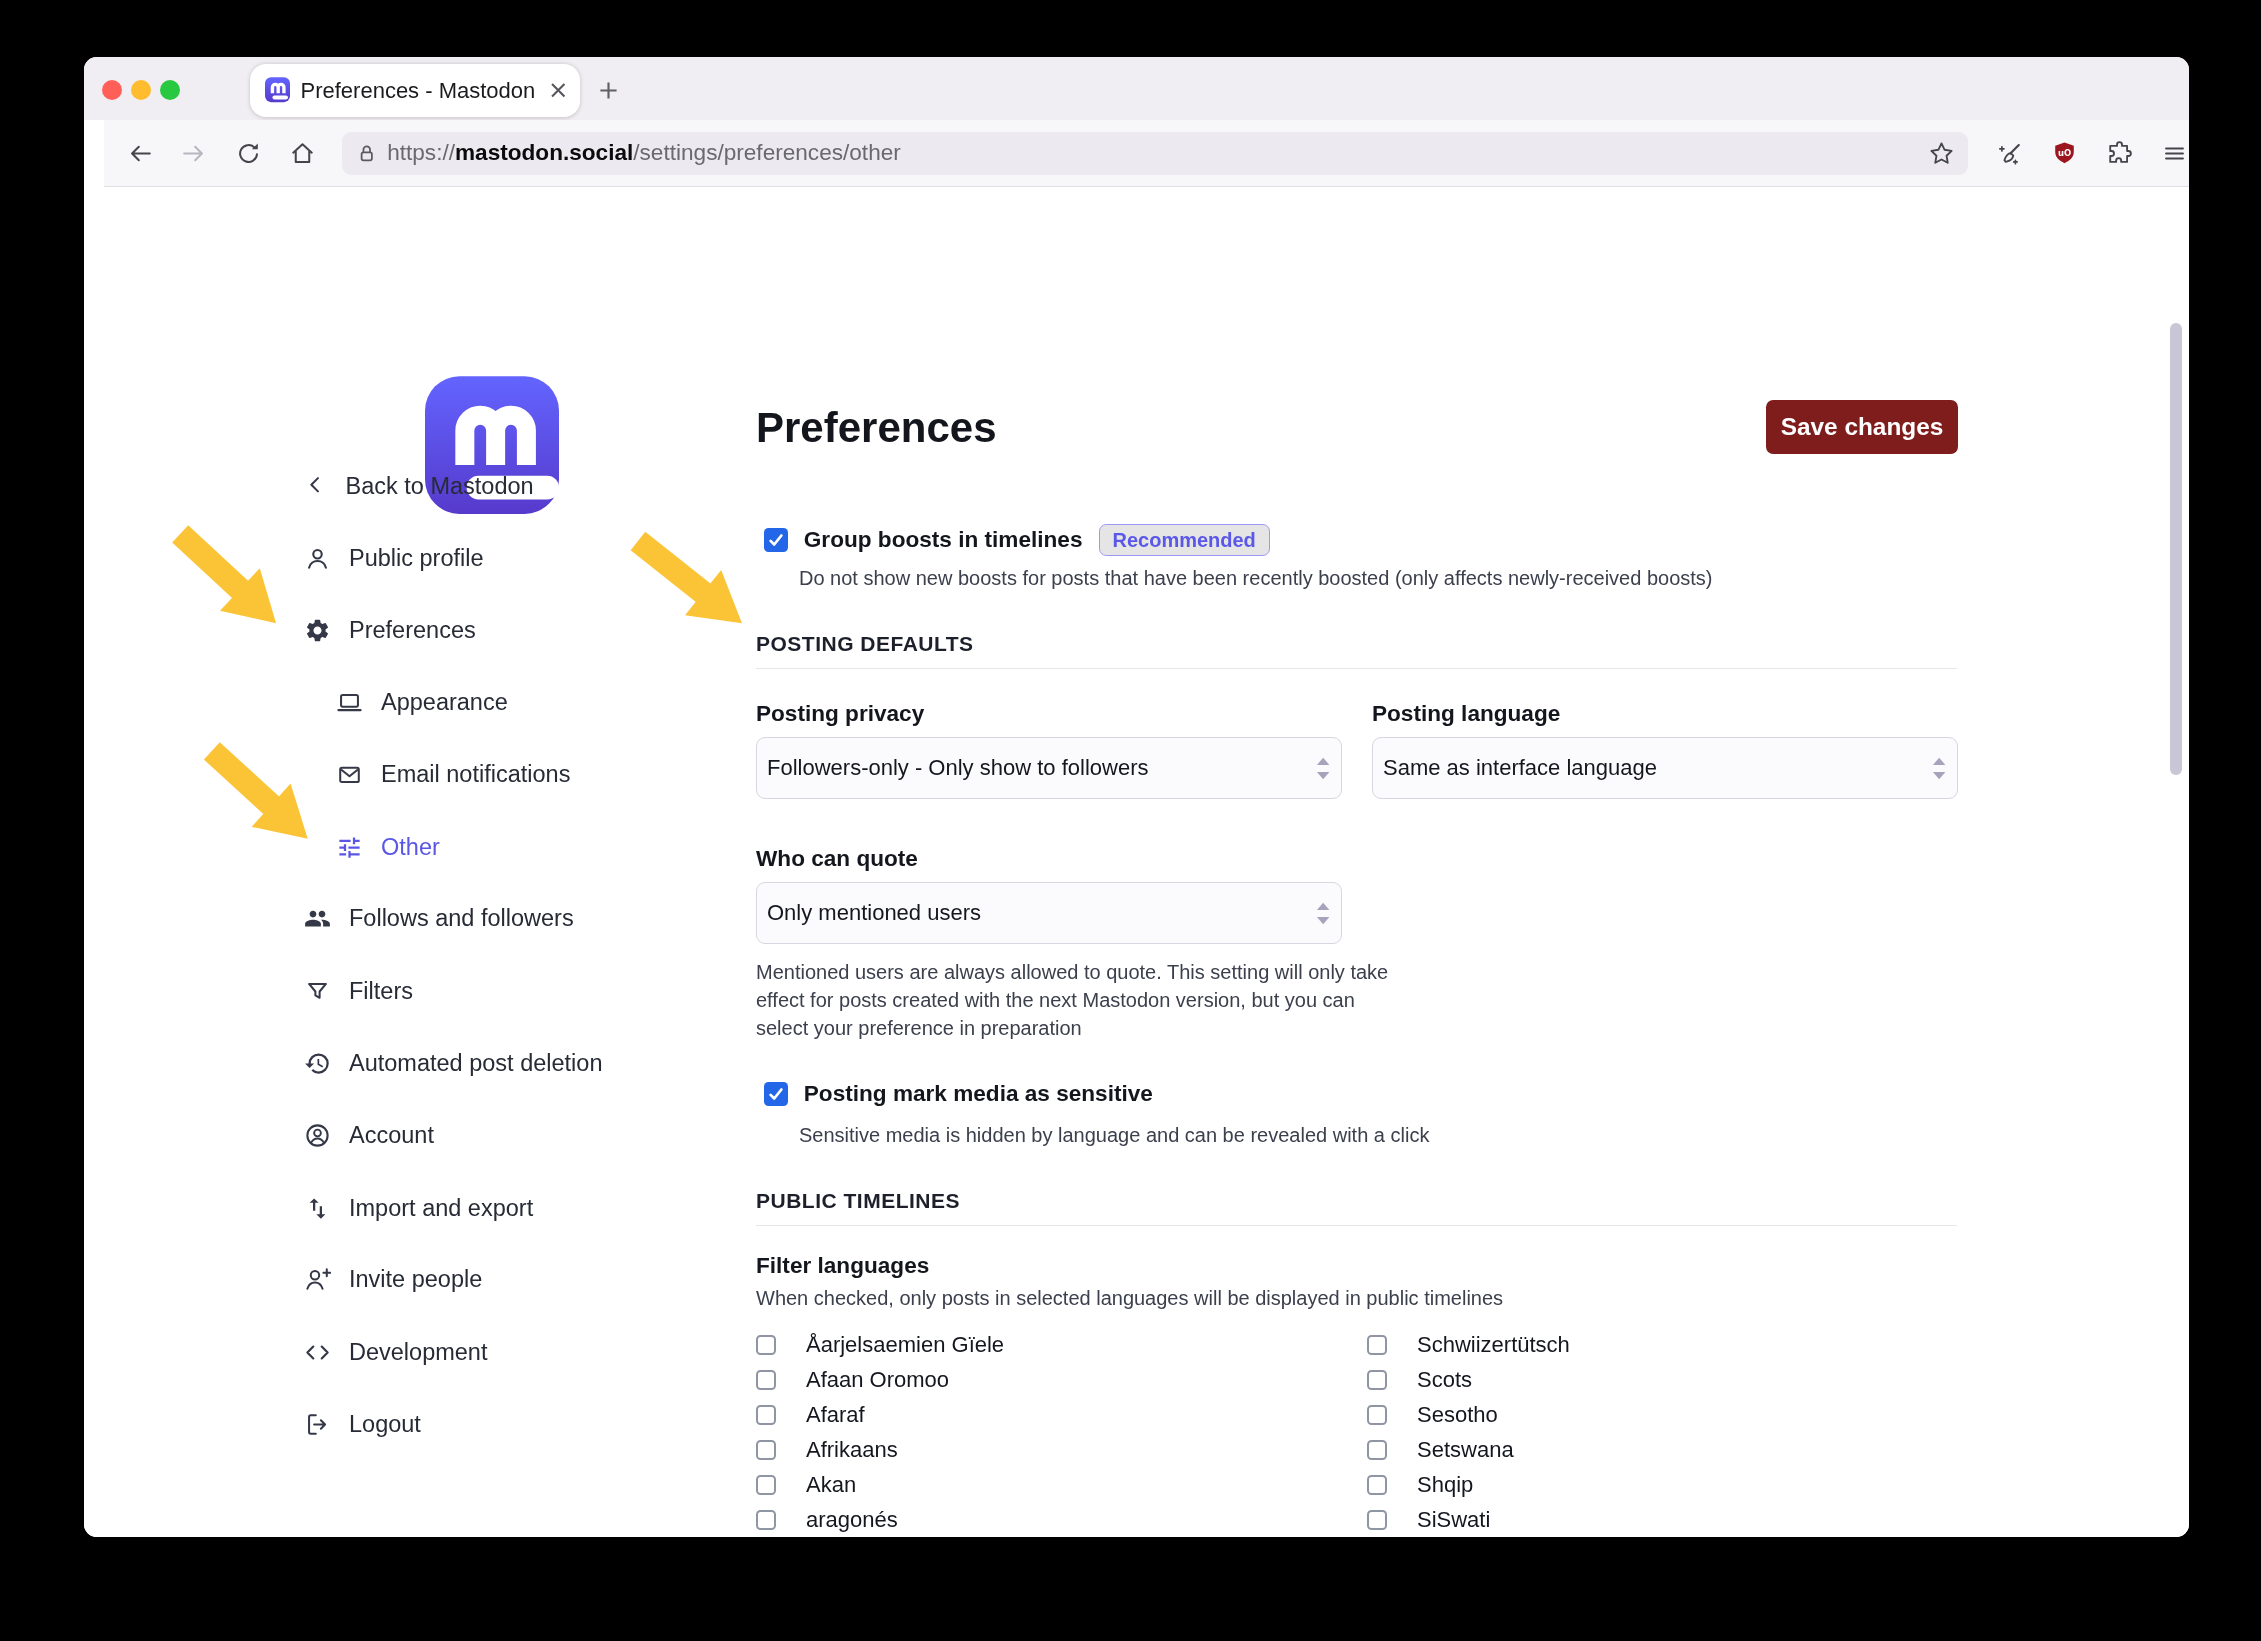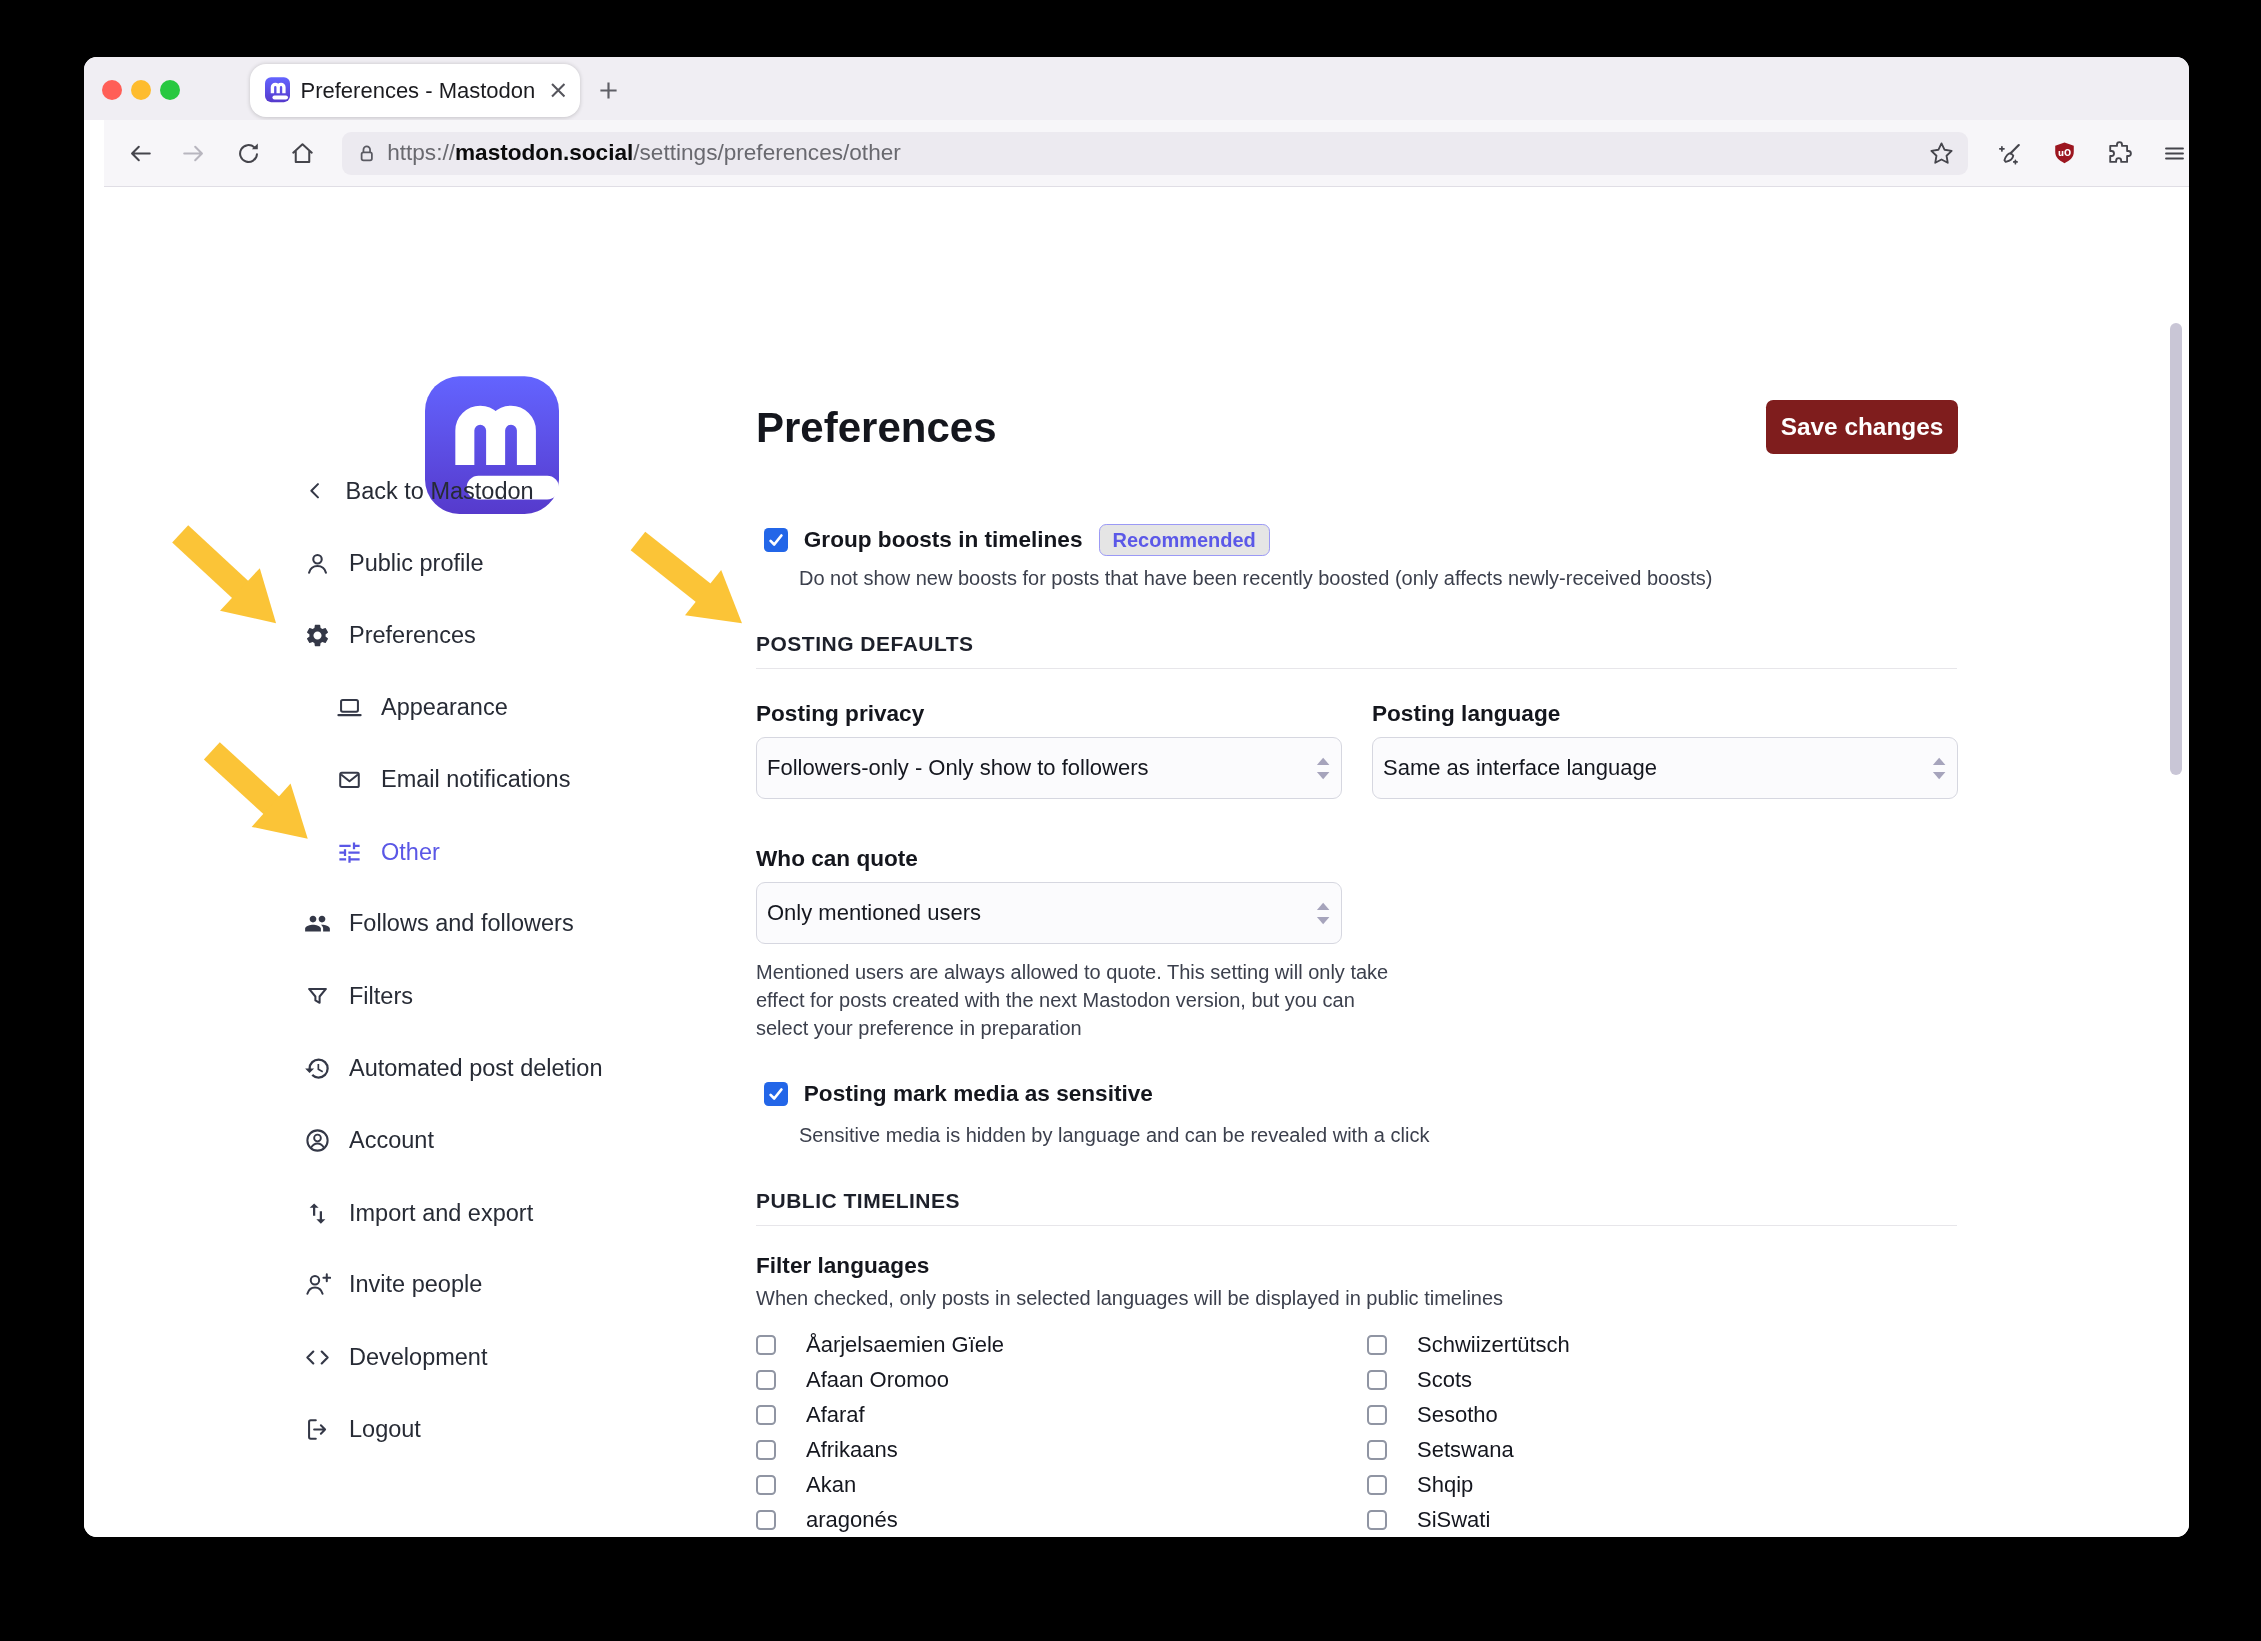--- a/index.html
+++ b/index.html
@@ -35,21 +35,21 @@
   .right-ic { position:absolute; top:20px; width:27px; height:27px; }
 
   .page { position:absolute; left:0; top:130px; width:100%; height:1350px; background:#fff; }
 
   
   .scroll-thumb { position:absolute; right:7.2px; top:136px; width:11.8px; height:452px;
                   background:#c9c6d6; border-radius:6.3px; }
 
   
   .logo { position:absolute; left:341px; top:189px; width:134px; height:149px; }
-  .side-item { position:absolute; height:36px; display:flex; align-items:center; gap:18px;
+  .side-item { position:absolute; height:36px; display:flex; align-items:flex-start; gap:18px;
                color:#272b35; font-size:23.5px; white-space:nowrap; cursor:pointer; }
   .side-item svg { flex:0 0 auto; }
   .side-item.active { color:#5a57e6; }
 
   
   .h1 { position:absolute; left:672px; top:217px; font-size:42px; font-weight:700; color:#14161d; }
   .save-btn { position:absolute; left:1682px; top:213px; width:192px; height:54px;
               background:#7f1d1d; border:none; border-radius:7.2px; color:#fff;
               font-size:24.4px; font-weight:700; font-family:inherit; cursor:pointer;
               display:flex; align-items:center; justify-content:center; }

